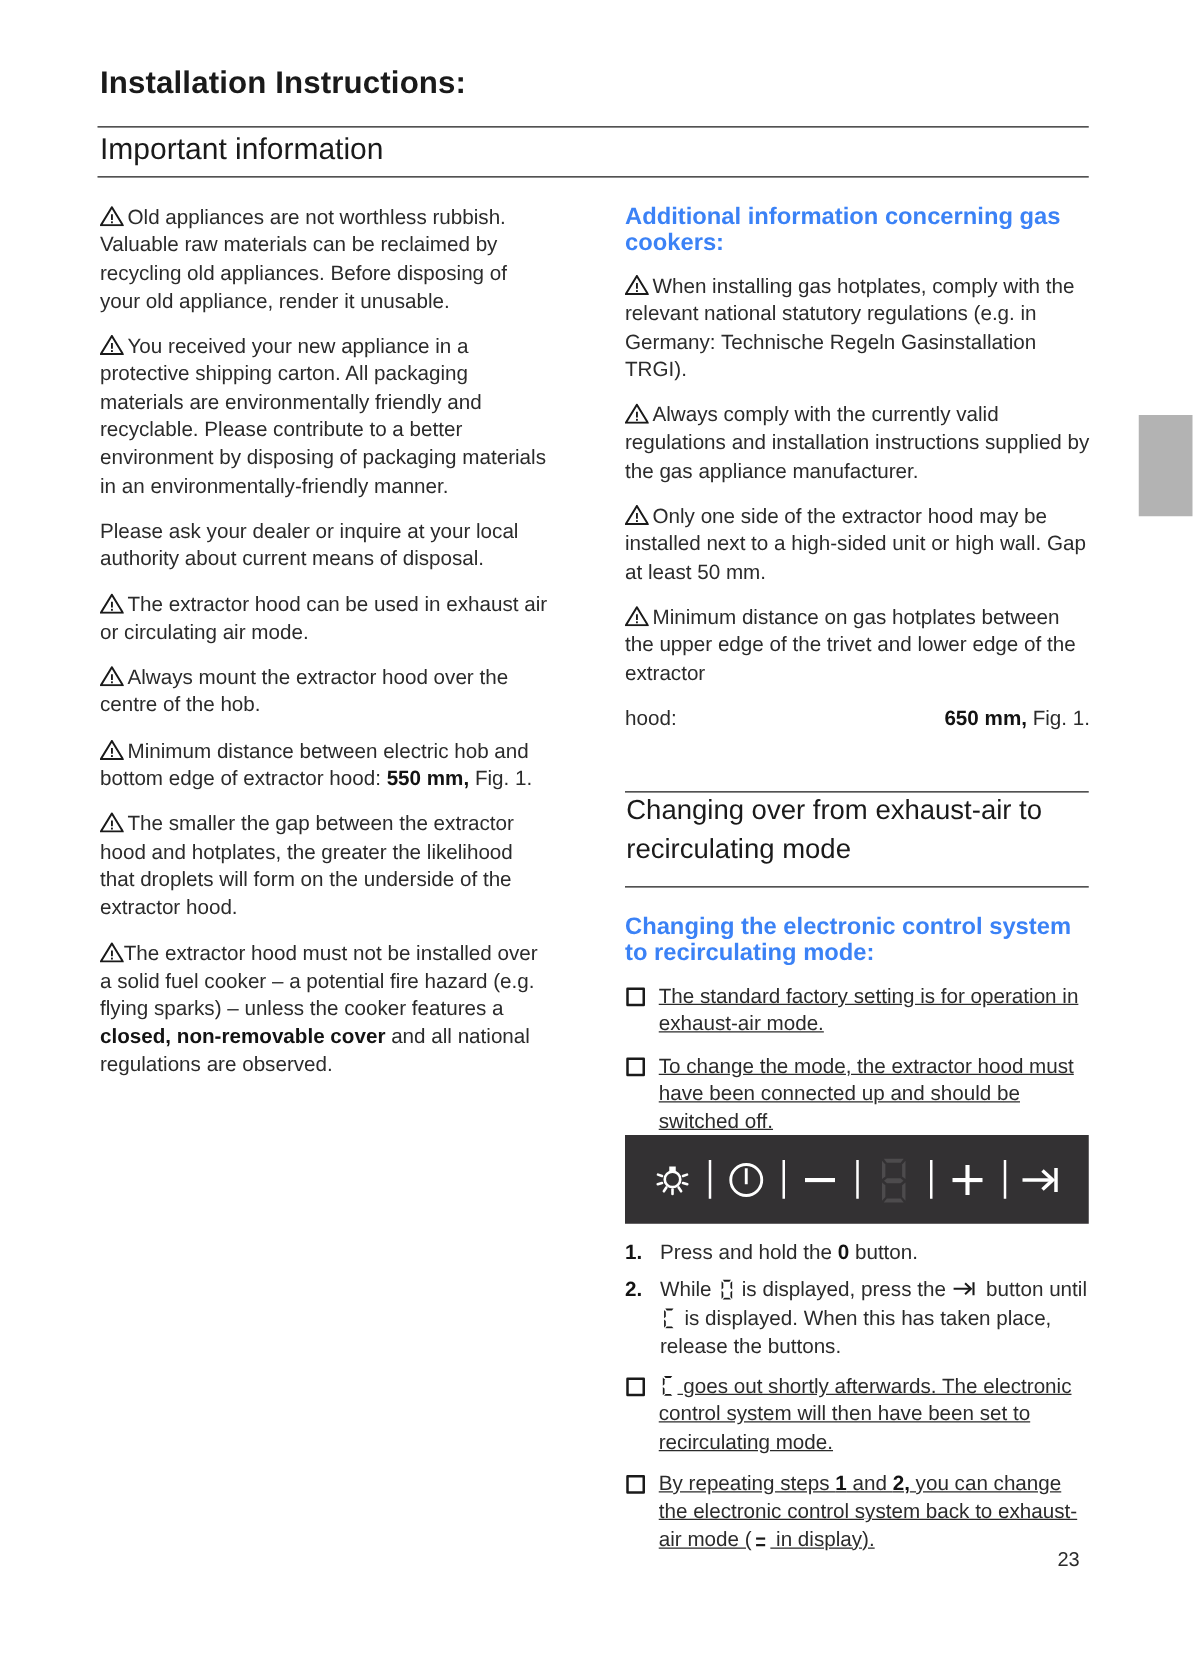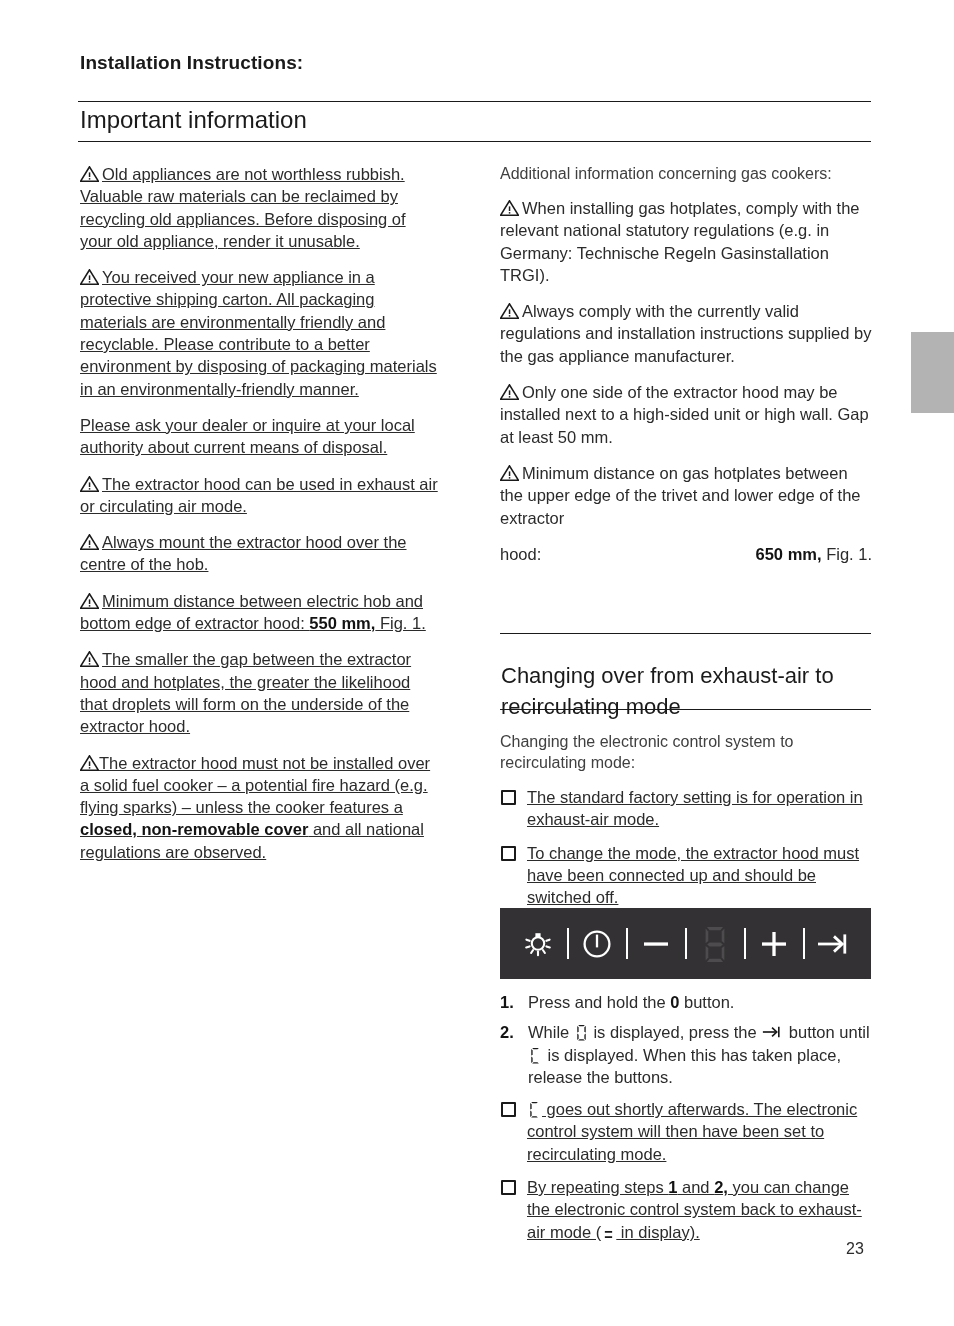--- a/index.html
+++ b/index.html
@@ -29,21 +29,21 @@
     width: 43px;
     height: 81px;
     background: #b3b3b3;
   }
 
   
   .doc-title {
     position: absolute;
     left: 80px;
     top: 52px;
-    font-size: 19px;
+    font-size: 25px;
     font-weight: 700;
     letter-spacing: 0.1px;
     color: #1a1a1a;
   }
 
   .rule {
     position: absolute;
     background: #1a1a1a;
     height: 1px;
   }
@@ -60,21 +60,21 @@
   }
 
   
   .col {
     position: absolute;
     top: 163px;
     font-size: 16.5px;
     line-height: 22.3px;
     color: #2b2b2b;
   }
-  .col-left  { left: 80px;  width: 362px; text-decoration: underline; }
+  .col-left  { left: 80px;  width: 362px; }
   .col-right { left: 500px; width: 372px; }
 
   p.para {
     margin: 0 0 14px 0;
     text-align: left;
   }
 
   b, strong { font-weight: 700; color: #131313; }
 
   
@@ -84,33 +84,33 @@
     height: 16px;
     vertical-align: -2px;
     margin-right: 3px;
   }
   .warn.tight-gap { margin-right: 0px; }
   .warn svg { display: block; }
 
   
   .subhead {
     margin: 0 0 13px 0;
-    font-size: 16px;
+    font-size: 19px;
     line-height: 21px;
-    font-weight: 400;
-    color: #404040;
+    font-weight: 700;
+    color: #3b82f6;
   }
 
   
   .rule-h2-top    { left: 500px; top: 633px; width: 371px; }
   .rule-h2-bottom { left: 500px; top: 709px; width: 371px; }
   .h2 {
     position: absolute;
     left: 501px;
-    top: 660px;
+    top: 632px;
     width: 372px;
     font-size: 22px;
     line-height: 31px;
     font-weight: 400;
     color: #1a1a1a;
   }
 
   
   .hood-row {
     display: flex;

